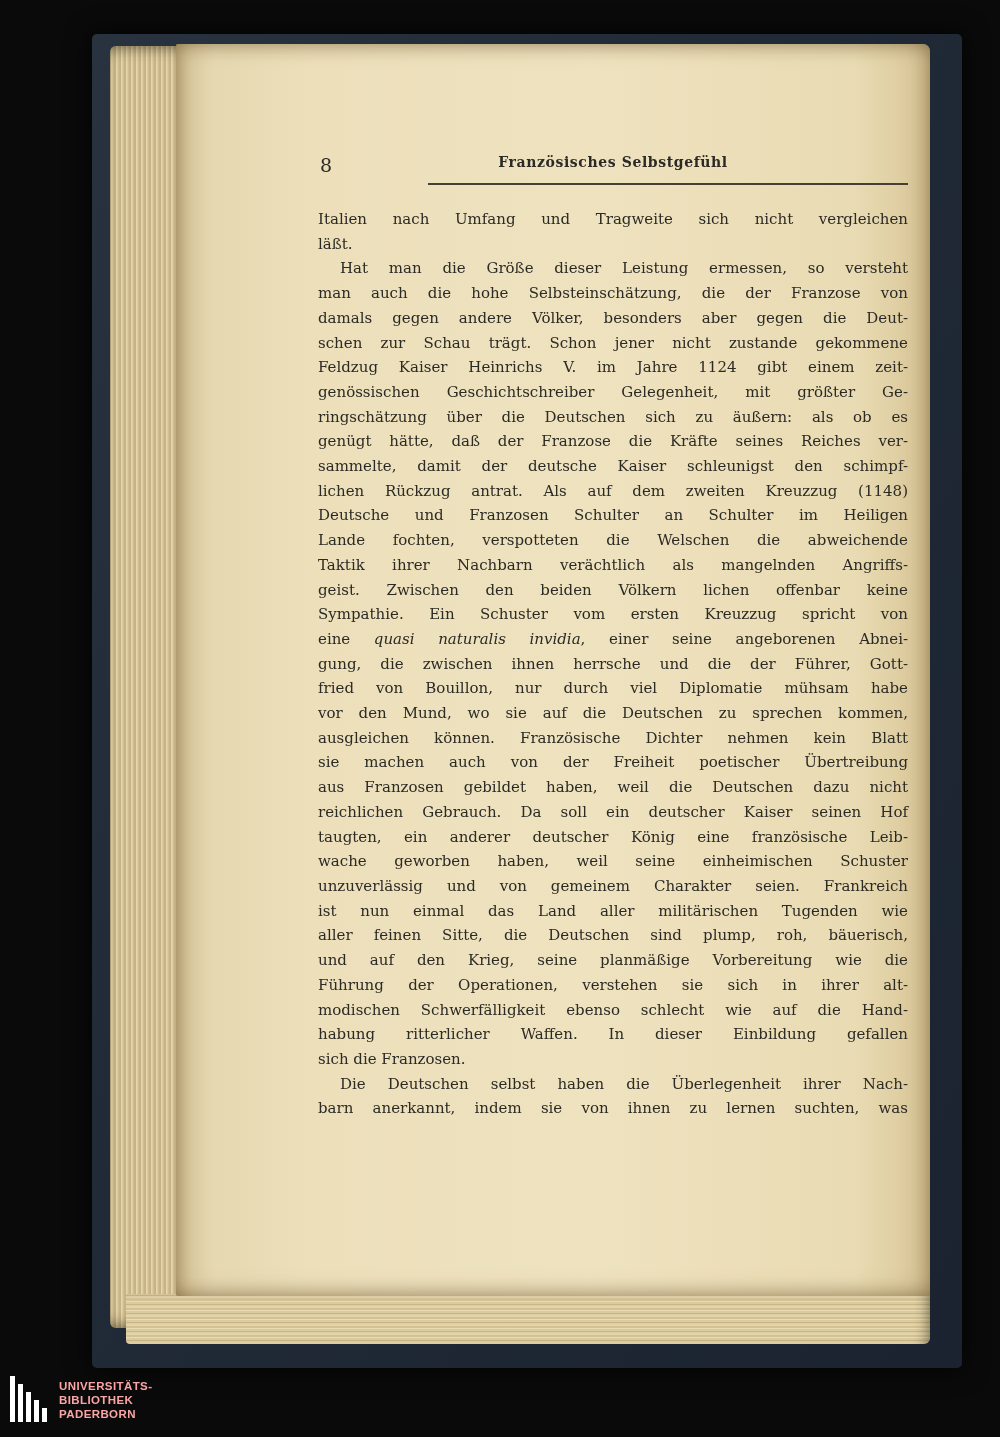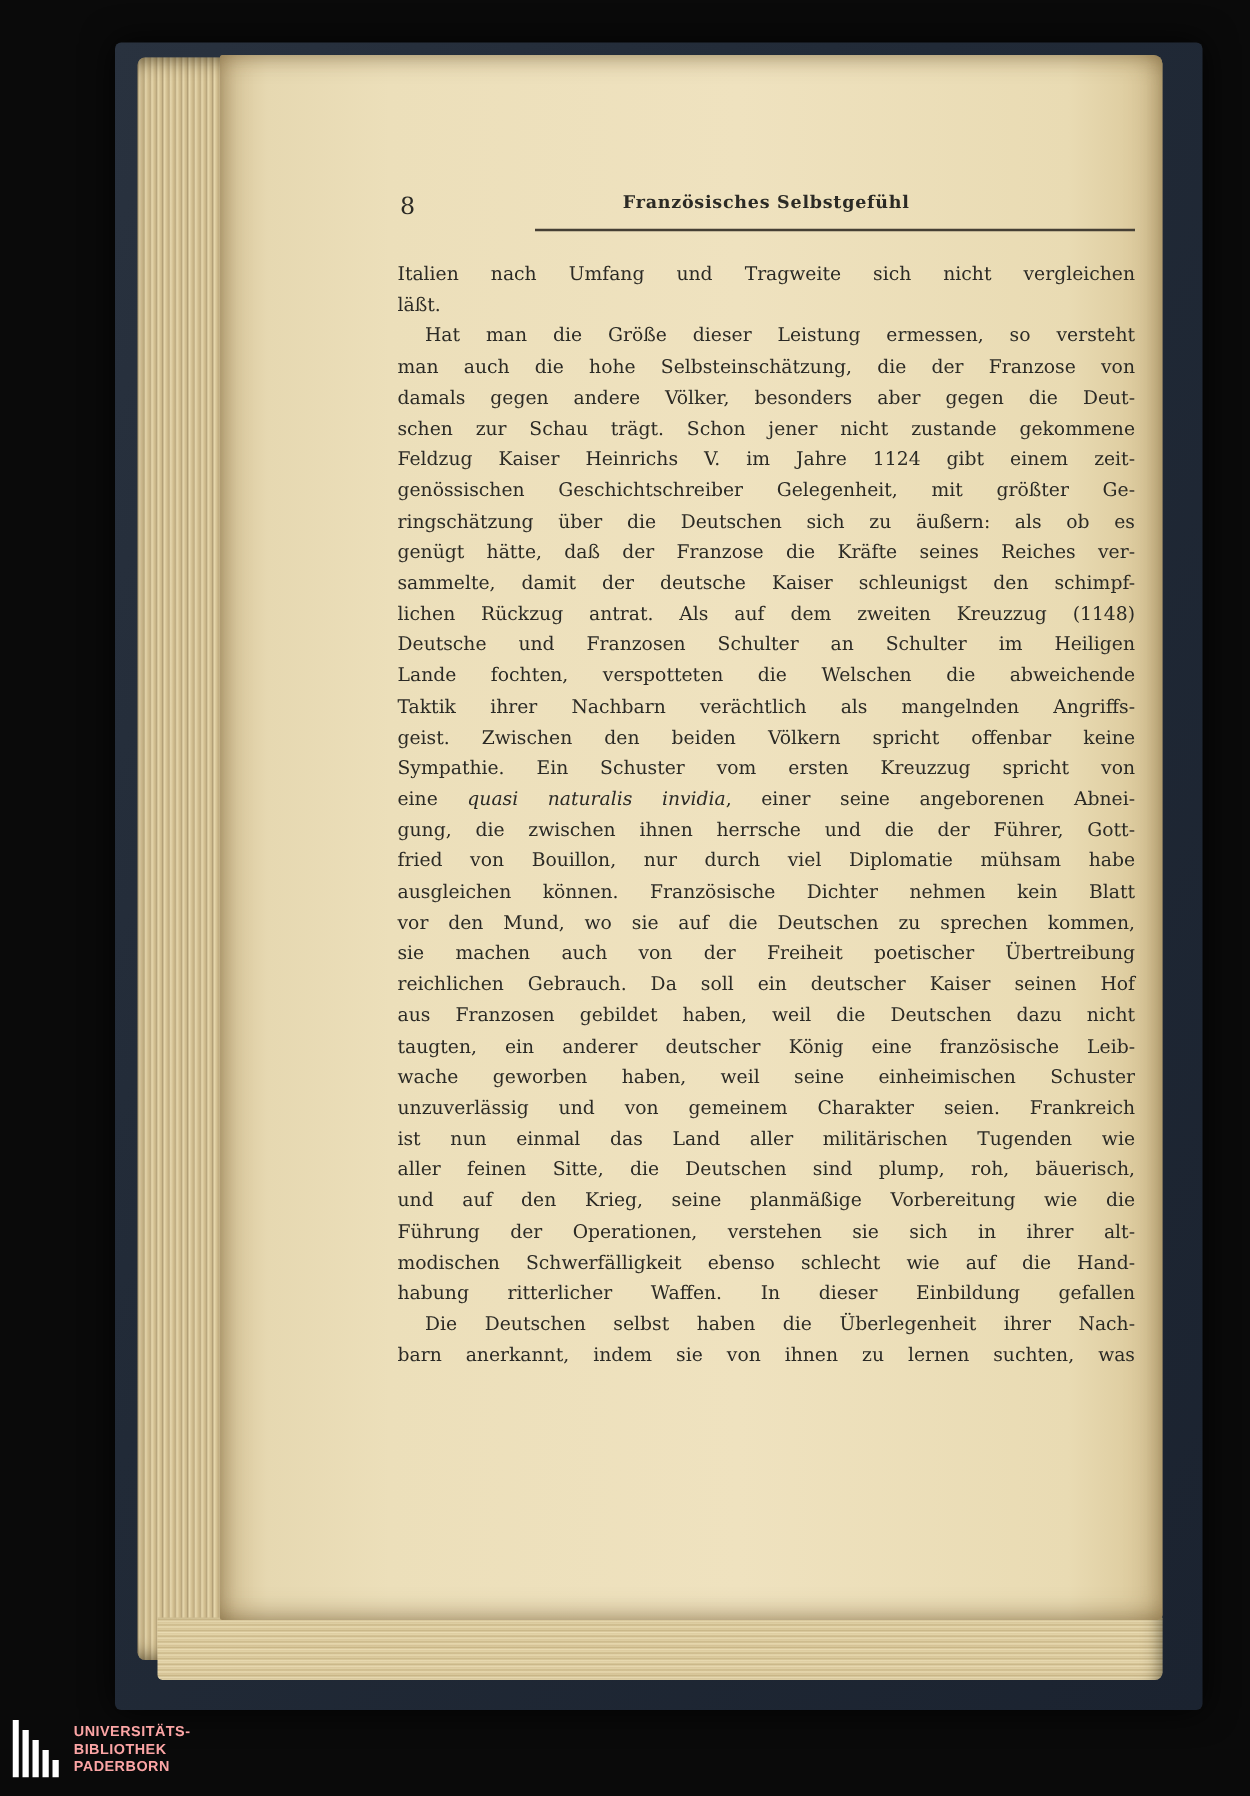--- a/index.html
+++ b/index.html
@@ -150,39 +150,40 @@
           <div class="line"><span>schen zur Schau trägt. Schon jener nicht zustande gekommene</span></div>
           <div class="line"><span>Feldzug Kaiser Heinrichs V. im Jahre 1124 gibt einem zeit-</span></div>
           <div class="line"><span>genössischen Geschichtschreiber Gelegenheit, mit größter Ge-</span></div>
           <div class="line"><span>ringschätzung über die Deutschen sich zu äußern: als ob es</span></div>
           <div class="line"><span>genügt hätte, daß der Franzose die Kräfte seines Reiches ver-</span></div>
           <div class="line"><span>sammelte, damit der deutsche Kaiser schleunigst den schimpf-</span></div>
           <div class="line"><span>lichen Rückzug antrat. Als auf dem zweiten Kreuzzug (1148)</span></div>
           <div class="line"><span>Deutsche und Franzosen Schulter an Schulter im Heiligen</span></div>
           <div class="line"><span>Lande fochten, verspotteten die Welschen die abweichende</span></div>
           <div class="line"><span>Taktik ihrer Nachbarn verächtlich als mangelnden Angriffs-</span></div>
-          <div class="line"><span>geist. Zwischen den beiden Völkern spricht offenbar keine</span></div>
+          <div class="line"><span>geist. Zwischen den beiden Völkern lichen offenbar keine</span></div>
           <div class="line"><span>Sympathie. Ein Schuster vom ersten Kreuzzug spricht von</span></div>
           <div class="line"><span>eine </span><span class="italic">quasi naturalis invidia</span><span>, einer seine angeborenen Abnei-</span></div>
           <div class="line"><span>gung, die zwischen ihnen herrsche und die der Führer, Gott-</span></div>
           <div class="line"><span>fried von Bouillon, nur durch viel Diplomatie mühsam habe</span></div>
+          <div class="line"><span>vor den Mund, wo sie auf die Deutschen zu sprechen kommen,</span></div>
           <div class="line"><span>ausgleichen können. Französische Dichter nehmen kein Blatt</span></div>
-          <div class="line"><span>vor den Mund, wo sie auf die Deutschen zu sprechen kommen,</span></div>
           <div class="line"><span>sie machen auch von der Freiheit poetischer Übertreibung</span></div>
+          <div class="line"><span>aus Franzosen gebildet haben, weil die Deutschen dazu nicht</span></div>
           <div class="line"><span>reichlichen Gebrauch. Da soll ein deutscher Kaiser seinen Hof</span></div>
-          <div class="line"><span>aus Franzosen gebildet haben, weil die Deutschen dazu nicht</span></div>
           <div class="line"><span>taugten, ein anderer deutscher König eine französische Leib-</span></div>
           <div class="line"><span>wache geworben haben, weil seine einheimischen Schuster</span></div>
           <div class="line"><span>unzuverlässig und von gemeinem Charakter seien. Frankreich</span></div>
           <div class="line"><span>ist nun einmal das Land aller militärischen Tugenden wie</span></div>
           <div class="line"><span>aller feinen Sitte, die Deutschen sind plump, roh, bäuerisch,</span></div>
           <div class="line"><span>und auf den Krieg, seine planmäßige Vorbereitung wie die</span></div>
           <div class="line"><span>Führung der Operationen, verstehen sie sich in ihrer alt-</span></div>
           <div class="line"><span>modischen Schwerfälligkeit ebenso schlecht wie auf die Hand-</span></div>
           <div class="line"><span>habung ritterlicher Waffen. In dieser Einbildung gefallen</span></div>
+          <div class="line end"><span>sich die Franzosen.</span></div>
           <div class="line indent"><span>Die Deutschen selbst haben die Überlegenheit ihrer Nach-</span></div>
           <div class="line"><span>barn anerkannt, indem sie von ihnen zu lernen suchten, was</span></div>
         </div>
 
     </div>
   </div>
 
   <div class="watermark">
     <svg width="40" height="48" viewBox="0 0 40 48">
       <rect x="0" y="2" width="5" height="46" fill="#ffffff"></rect>

